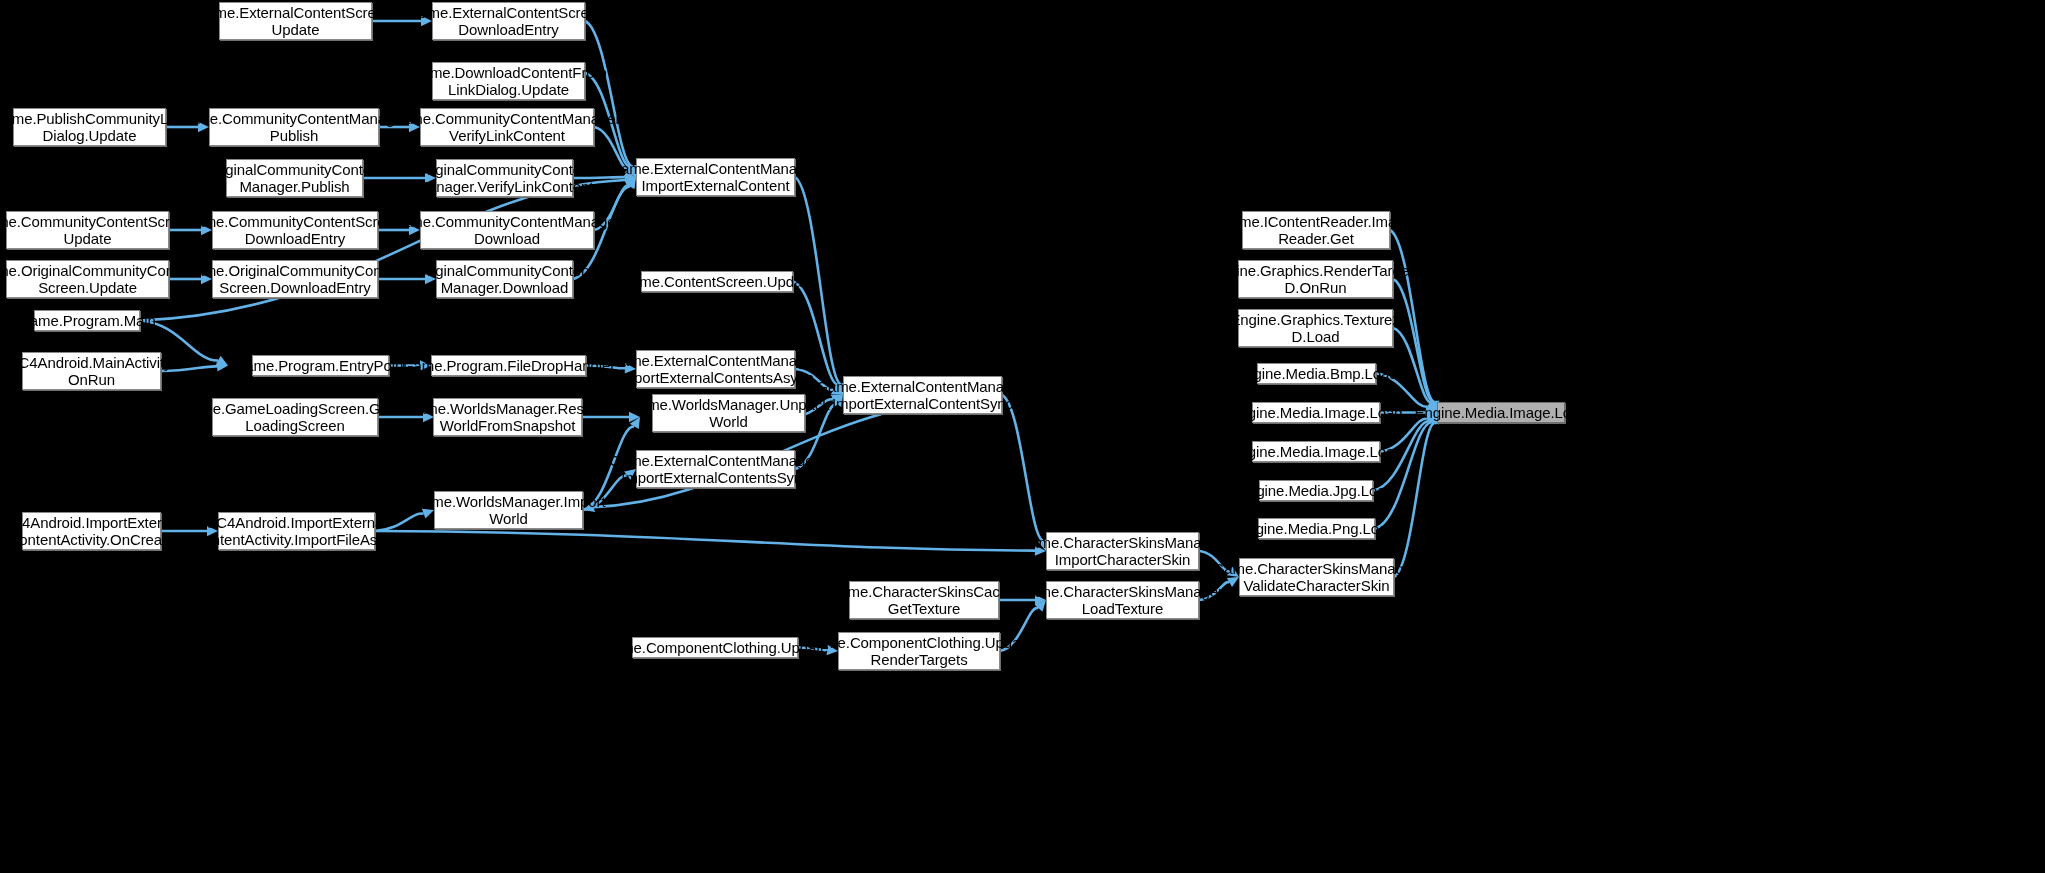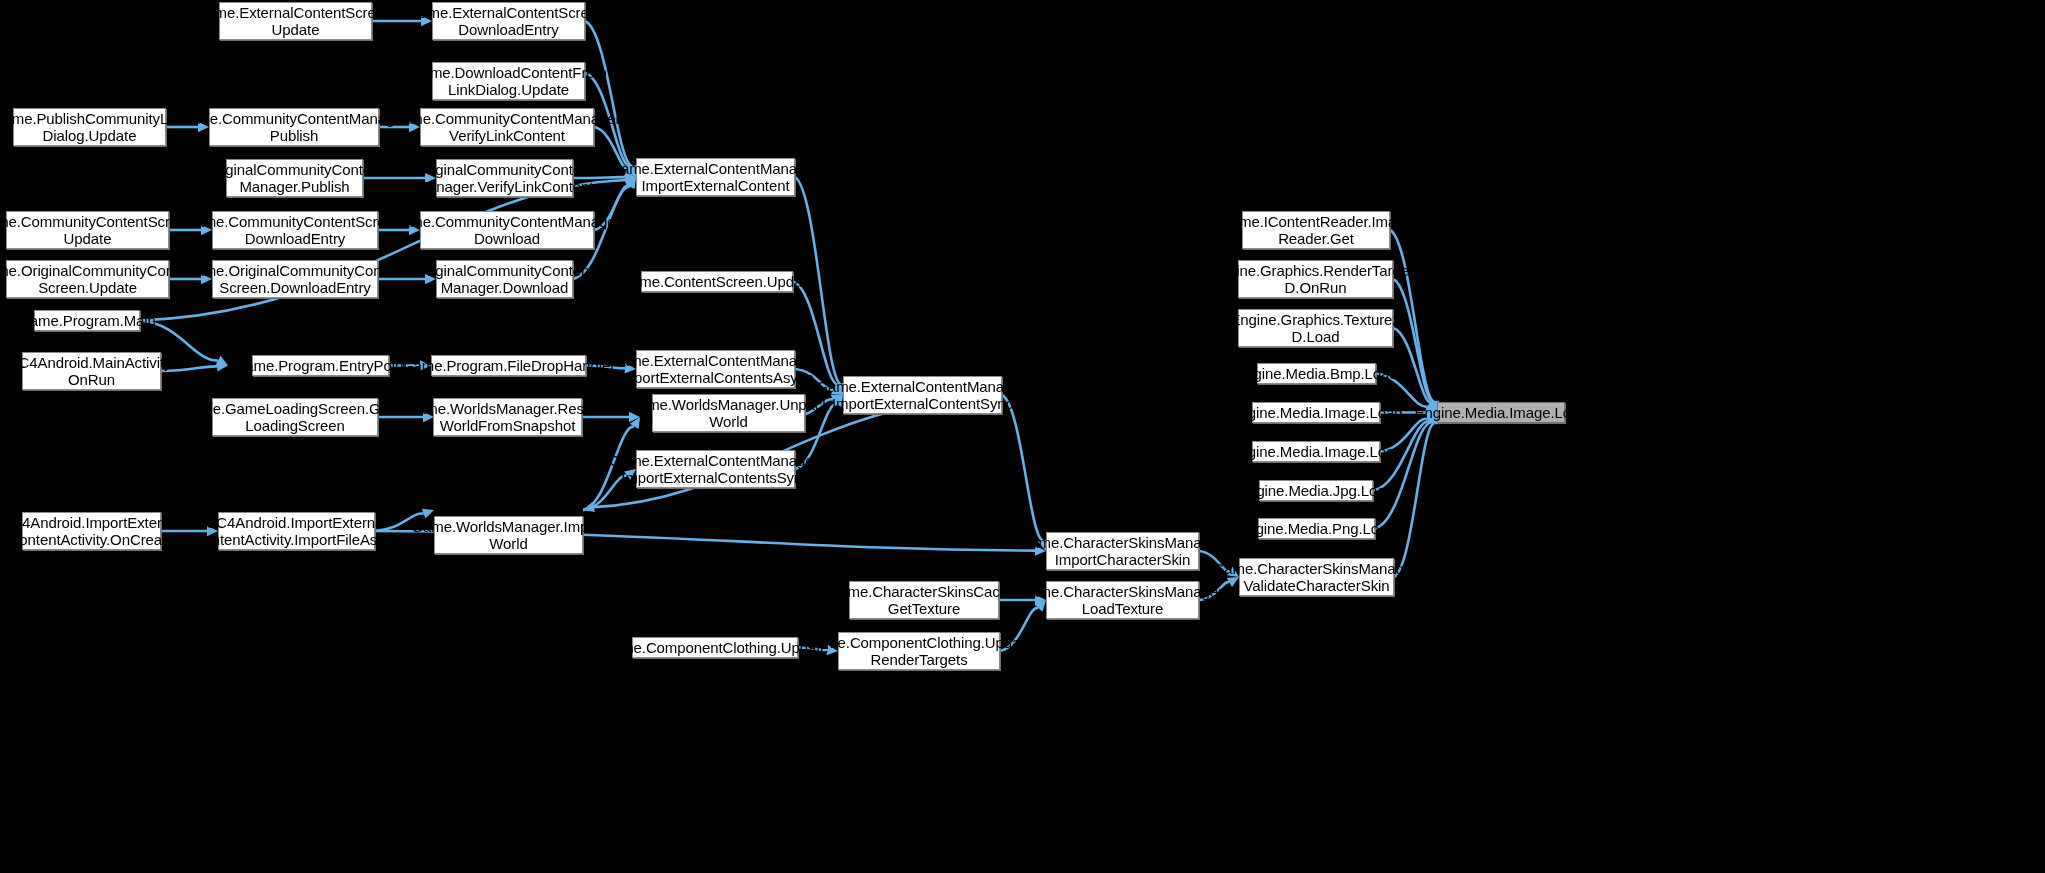--- a/index.html
+++ b/index.html
@@ -157,21 +157,21 @@
       <div class="node" style="left: 843px; top: 376px; width: 159px; height: 38px;">Game.ExternalContentManager.
 ImportExternalContentSync</div>
       <div class="node" style="left: 212px; top: 398px; width: 166px; height: 38px;">Game.GameLoadingScreen.Game
 LoadingScreen</div>
       <div class="node" style="left: 433px; top: 398px; width: 149px; height: 38px;">Game.WorldsManager.Restore
 WorldFromSnapshot</div>
       <div class="node" style="left: 640px; top: 394px; width: 153px; height: 38px; margin-left: 12px;">Game.WorldsManager.Unpack
 World</div>
       <div class="node" style="left: 636px; top: 450px; width: 159px; height: 38px;">Game.ExternalContentManager.
 ImportExternalContentsSync</div>
-      <div class="node" style="left: 434px; top: 516px; width: 149px; height: 38px;">Game.WorldsManager.Import
+      <div class="node" style="left: 434px; top: 491px; width: 149px; height: 38px;">Game.WorldsManager.Import
 World</div>
       <div class="node" style="left: 22px; top: 512px; width: 139px; height: 38px;">SC4Android.ImportExternal
 ContentActivity.OnCreate</div>
       <div class="node" style="left: 218px; top: 512px; width: 157px; height: 38px;">SC4Android.ImportExternal
 ContentActivity.ImportFileAsync</div>
       <div class="node" style="left: 1046px; top: 532px; width: 153px; height: 38px;">Game.CharacterSkinsManager.
 ImportCharacterSkin</div>
       <div class="node" style="left: 849px; top: 581px; width: 150px; height: 38px;">Game.CharacterSkinsCache.
 GetTexture</div>
       <div class="node" style="left: 1046px; top: 581px; width: 153px; height: 38px;">Game.CharacterSkinsManager.

